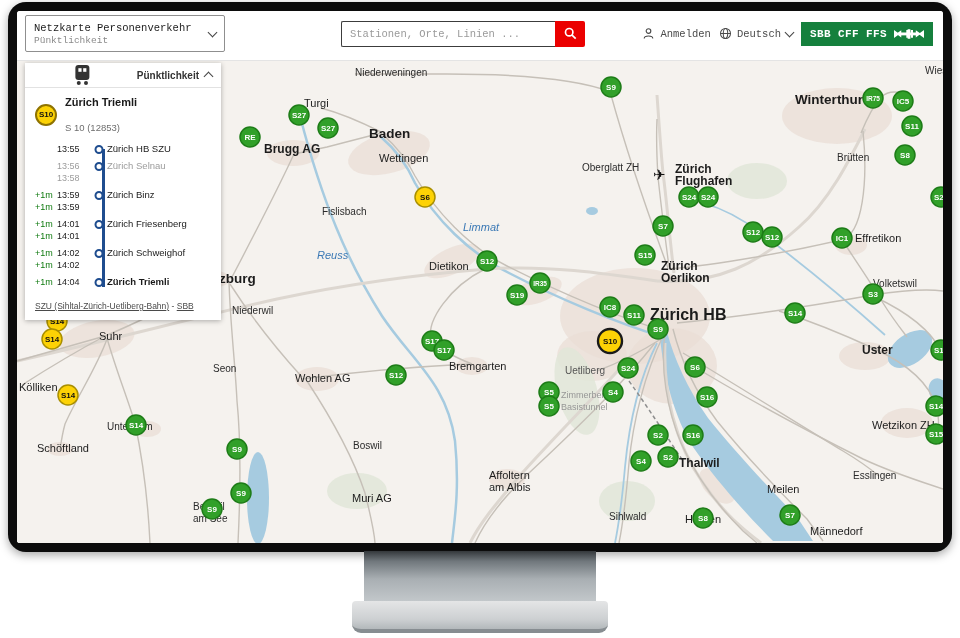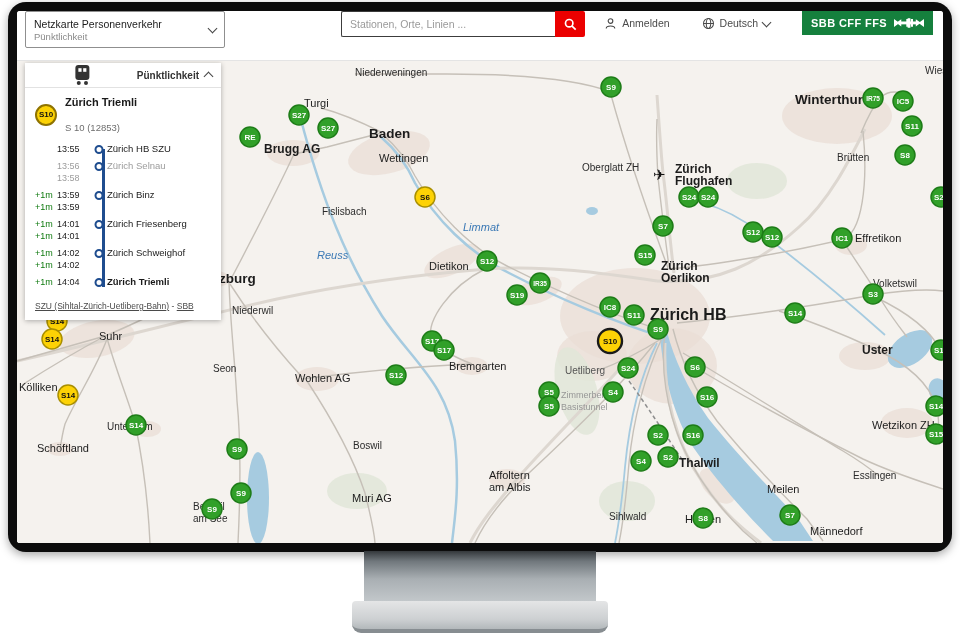--- a/index.html
+++ b/index.html
@@ -6,33 +6,33 @@
   body{width:960px;height:638px;font-family:"Liberation Sans","DejaVu Sans",sans-serif;position:relative;overflow:hidden;}
   .stage{position:absolute;inset:0;}
 
   
   .monitor{position:absolute;left:8px;top:2px;width:944px;height:550px;background:#0c0c0c;border-radius:18px;padding:9px;box-sizing:border-box;box-shadow:0 3px 10px rgba(0,0,0,.35);}
   .screen{position:relative;width:100%;height:100%;background:#fff;border-radius:3px;overflow:hidden;}
   .stand-neck{position:absolute;left:364px;top:551px;width:232px;height:51px;background:linear-gradient(#34383b,#70777c 20%,#a9afb3 55%,#c3c8cb);}
   .stand-base{position:absolute;left:352px;top:601px;width:256px;height:32px;background:linear-gradient(#e4e5e6,#cdd0d2 65%,#b3b8bb);border-radius:4px 4px 9px 9px;border-bottom:4px solid #878d91;box-sizing:border-box;}
 
   
-  .topbar{position:relative;height:50px;display:flex;align-items:flex-start;padding:0 10px 4px 8px;box-sizing:border-box;border-bottom:1px solid #e4e4e4;background:#fff;z-index:5;}
+  .topbar{position:relative;height:50px;display:flex;align-items:center;padding:0 10px 4px 8px;box-sizing:border-box;border-bottom:1px solid #e4e4e4;background:#fff;z-index:5;font-family:Liberation Mono, monospace;}
   .layer-select{width:200px;height:37px;border:1px solid #8f8f8f;border-radius:2px;display:flex;align-items:center;padding:0 8px;box-sizing:border-box;cursor:pointer;background:#fff;}
   .ls-text{flex:1;min-width:0;}
   .ls-title{font-size:10.5px;color:#1c1c1c;white-space:nowrap;}
   .ls-sub{font-size:9.5px;color:#8a8a8a;margin-top:1px;}
   .chev{display:inline-block;width:6px;height:6px;border-right:1.6px solid #444;border-bottom:1.6px solid #444;flex:0 0 auto;}
   .chev.down{transform:rotate(45deg);margin-top:-2px;}
   .chev.up{transform:rotate(-135deg);margin-top:3px;}
   .searchbox{margin-left:116px;display:flex;align-items:stretch;height:26px;}
   .searchbox input{width:214px;height:26px;border:1px solid #3c3c3c;border-right:none;border-radius:2px 0 0 2px;padding:0 8px;font-size:10.5px;font-family:inherit;color:#333;box-sizing:border-box;outline:none;}
   .searchbox input::placeholder{color:#9a9a9a;}
   .search-btn{width:30px;border:none;background:#eb0000;border-radius:0 2px 2px 0;display:flex;align-items:center;justify-content:center;cursor:pointer;padding:0;}
-  .top-right{margin-left:auto;display:flex;align-items:center;gap:32px;}
+  .top-right{margin-left:auto;display:flex;align-items:center;gap:8px;}
   .login,.lang{display:flex;align-items:center;gap:5px;font-size:10.5px;color:#4a4a4a;cursor:pointer;}
   .logo{height:24px;background:#15803d;display:flex;align-items:center;gap:7px;padding:0 9px;cursor:default;}
   .logo span{color:#fff;font-weight:bold;font-size:11px;letter-spacing:.4px;white-space:nowrap;}
 
   
   .map-wrap{position:absolute;top:50px;left:0;right:0;bottom:0;background:#f5f2ee;}
   .map-wrap svg{display:block;width:100%;height:100%;}
   .urban{fill:#e9ddd5;opacity:.75;}
   .greena{fill:#e1e6d8;opacity:.85;}
   .water{fill:#a6cbe0;}

